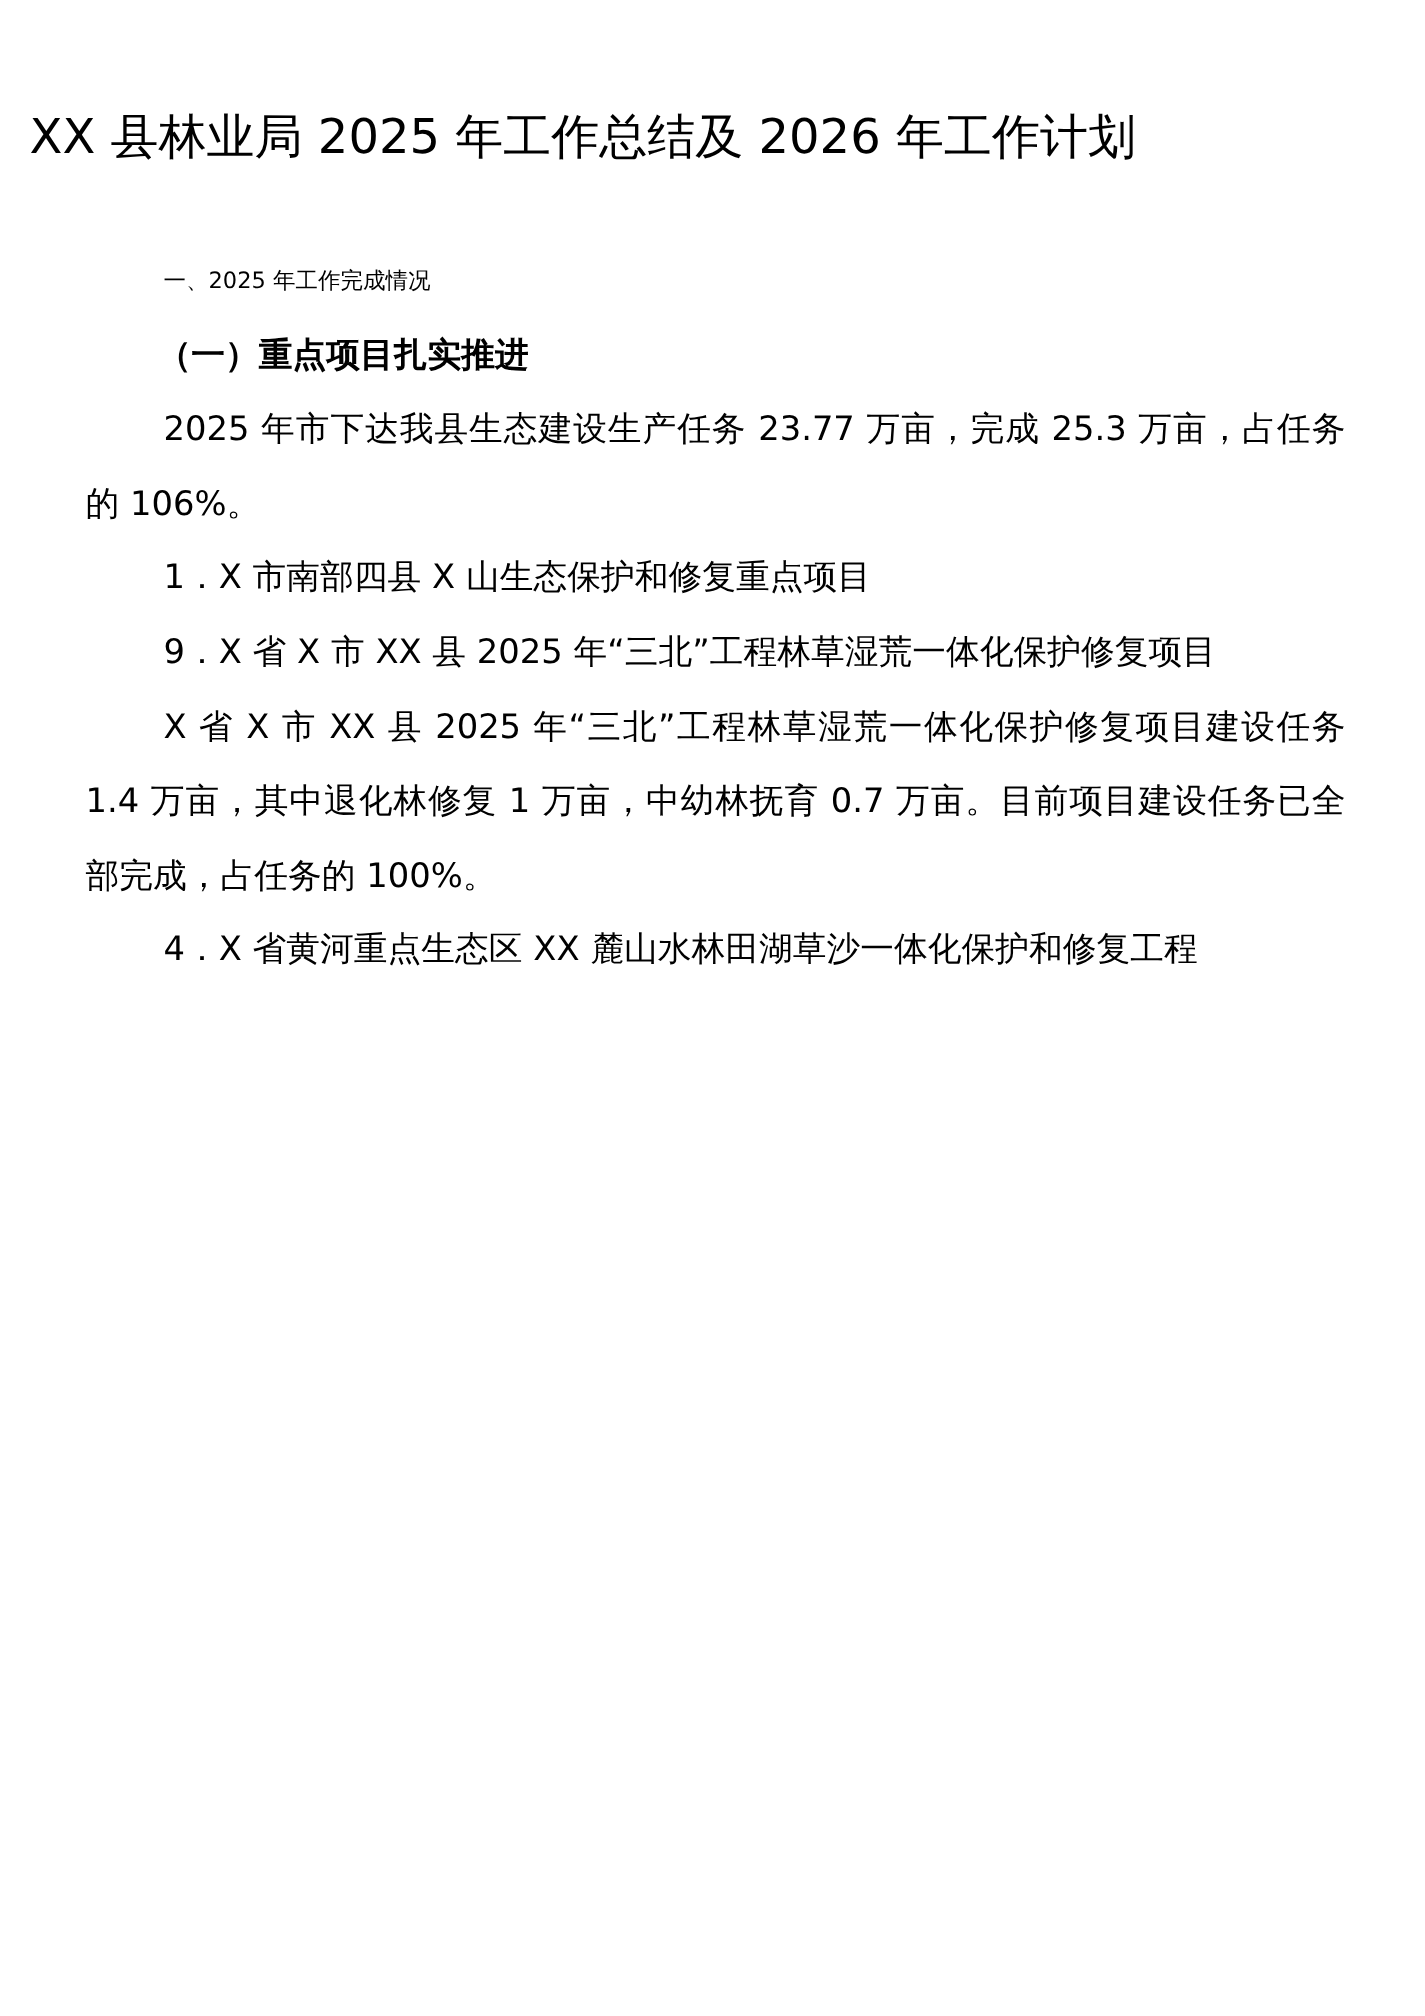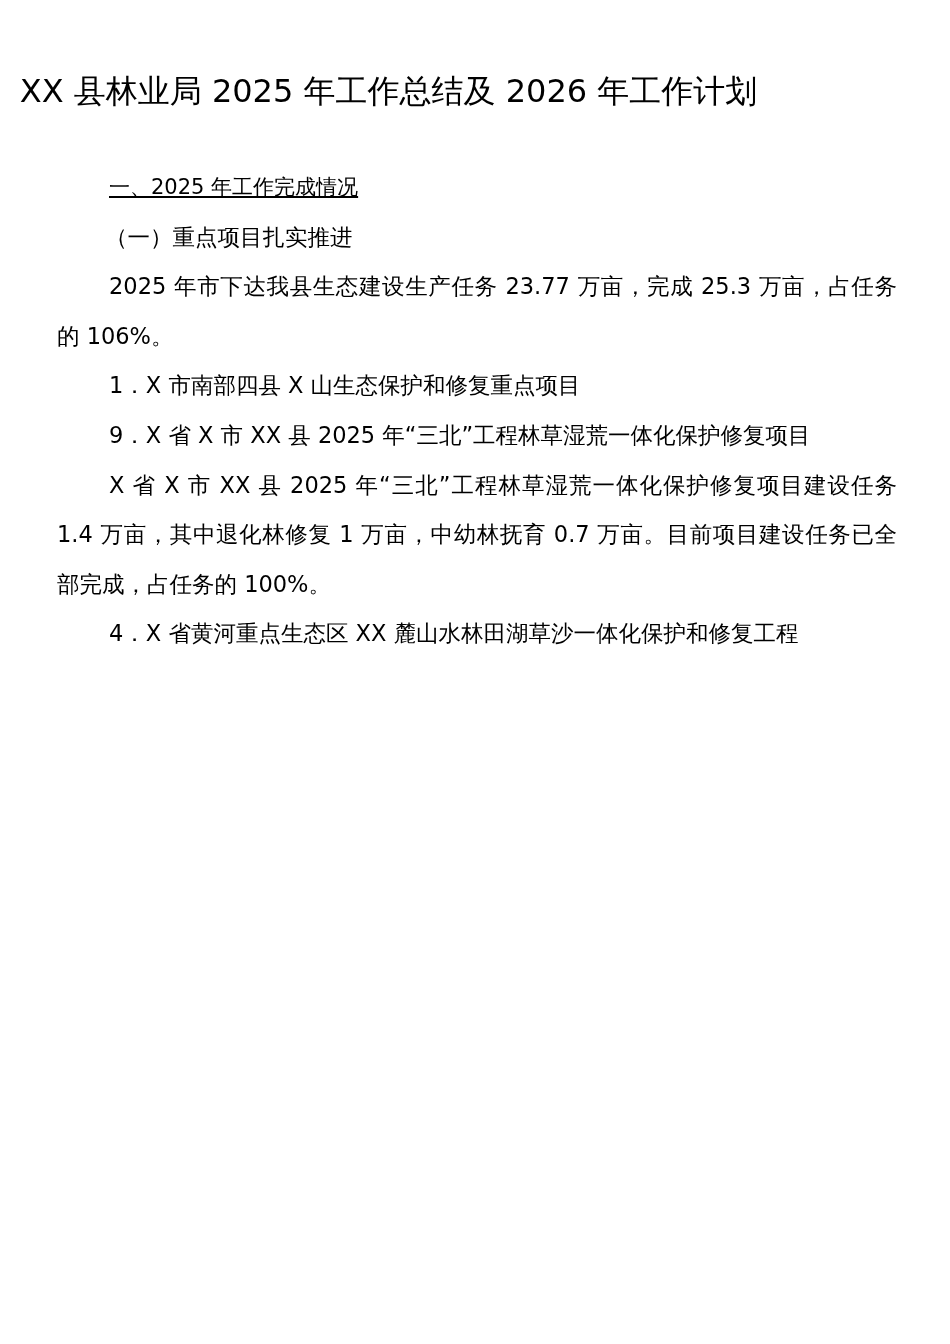--- a/index.html
+++ b/index.html
@@ -42,25 +42,25 @@
       font-size: 22.5px;
       line-height: 49.6px;
     }
     .para {
       margin: 0;
       text-indent: 52px;
       text-align: justify;
       text-align-last: left;
     }
     .heading-1 {
-      font-size: 21px;
-      text-decoration: underline;
+      font-size: 15px;
     }
     .heading-2 {
       text-indent: 48px;
+      font-weight: bold;
     }
   </style>
 </head>
 <body>
 
 <div class="page">
   <div class="title">XX 县林业局 2025 年工作总结及 2026 年工作计划</div>
 
   <div class="body-text">
     <p class="para heading-1">一、2025 年工作完成情况</p>

